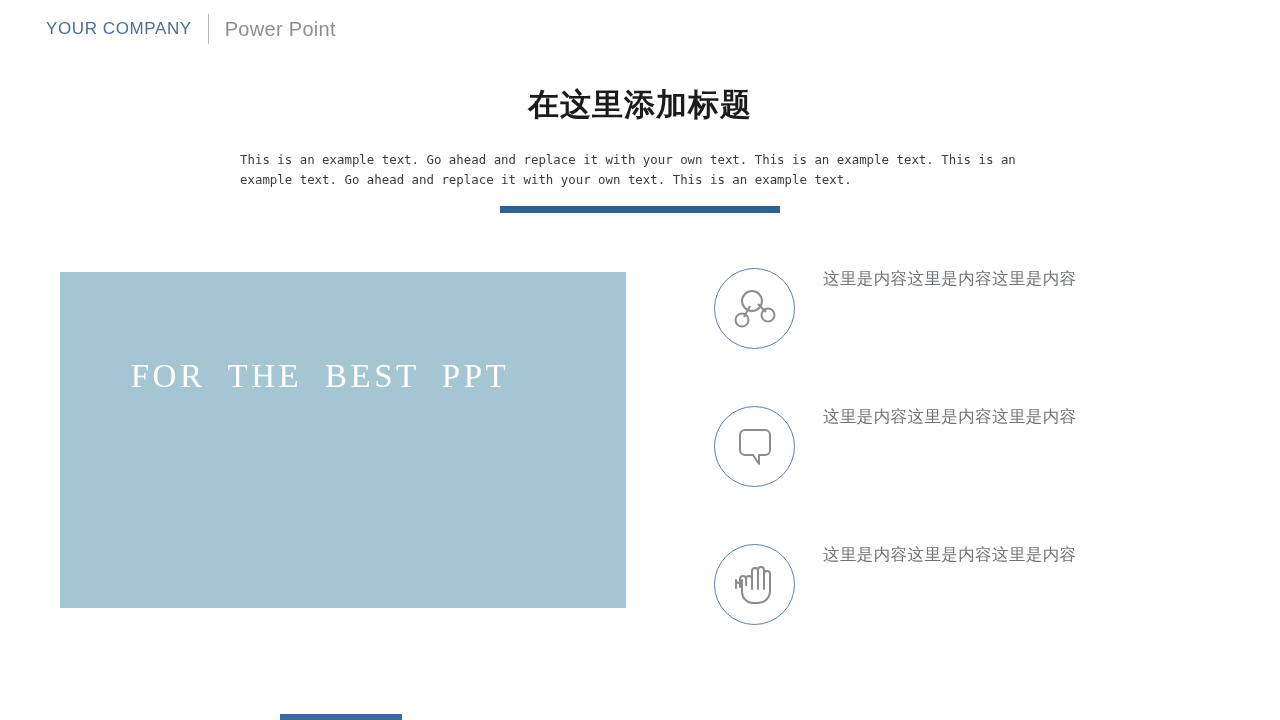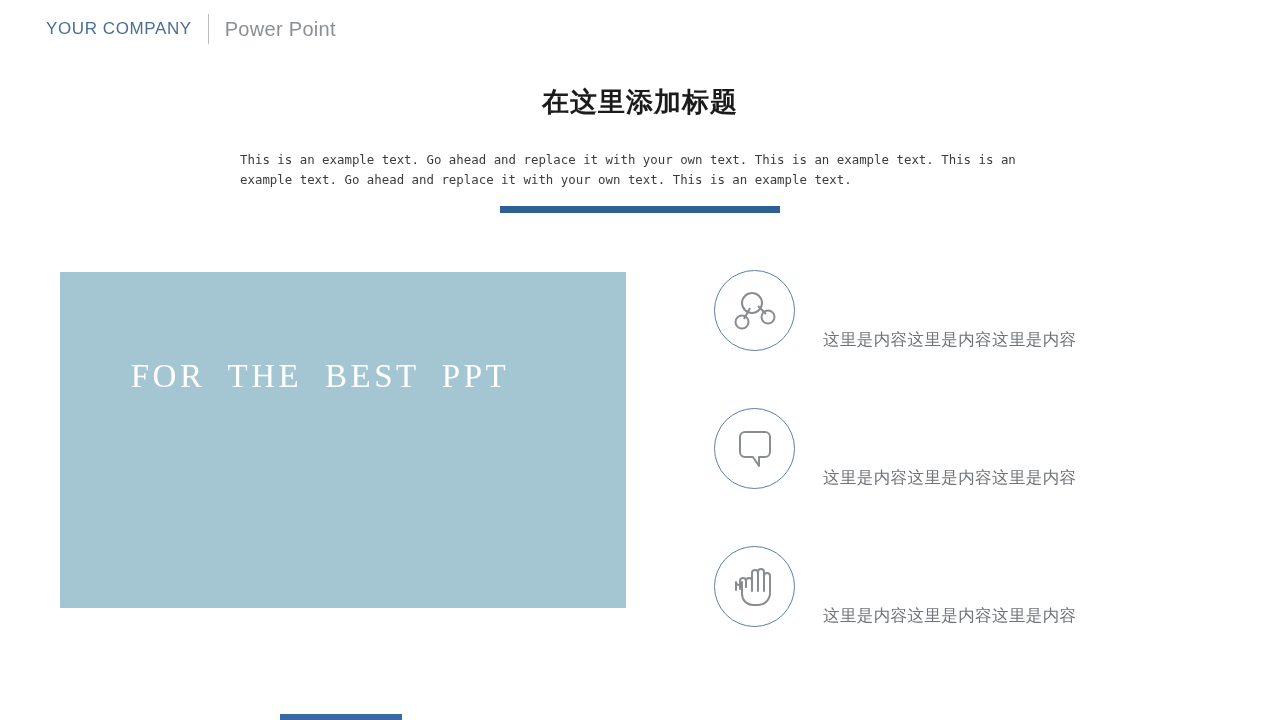--- a/index.html
+++ b/index.html
@@ -49,21 +49,21 @@
   }
 
   
   .slide-title {
     position: absolute;
     left: 0;
     top: 84px;
     width: 1280px;
     text-align: center;
     font-family: "Liberation Serif", "DejaVu Serif", serif;
-    font-size: 27px;
+    font-size: 31px;
     font-weight: 700;
     color: #1b1b1b;
     letter-spacing: 1px;
   }
   .slide-sub {
     position: absolute;
     left: 240px;
     top: 150px;
     width: 800px;
     font-family: "DejaVu Sans Mono", "Liberation Mono", monospace;
@@ -123,21 +123,21 @@
 
   
   .features {
     position: absolute;
     left: 714px;
     top: 268px;
     width: 520px;
   }
   .feature-row {
     display: flex;
-    align-items: flex-end;
+    align-items: flex-start;
     height: 83px;
     margin-bottom: 55px;
   }
   .feature-row:last-child { margin-bottom: 0; }
   .icon-circle {
     width: 81px;
     height: 81px;
     min-width: 81px;
     border: 1px solid #5c7fa8;
     border-radius: 50%;

